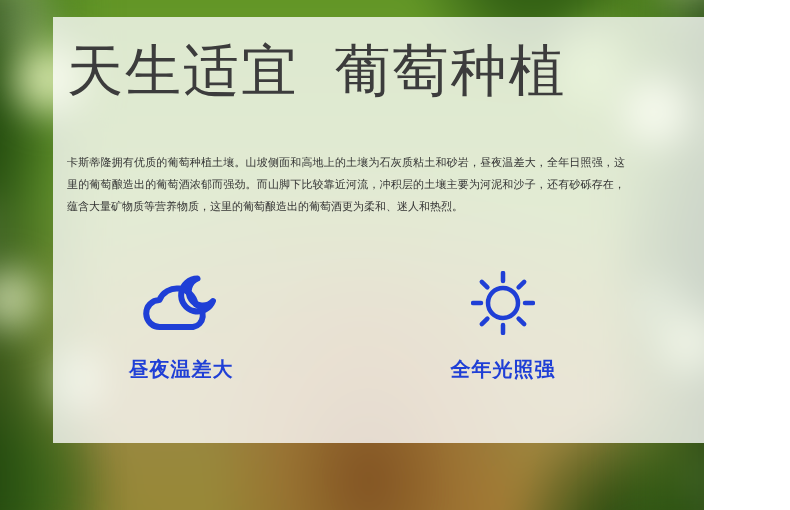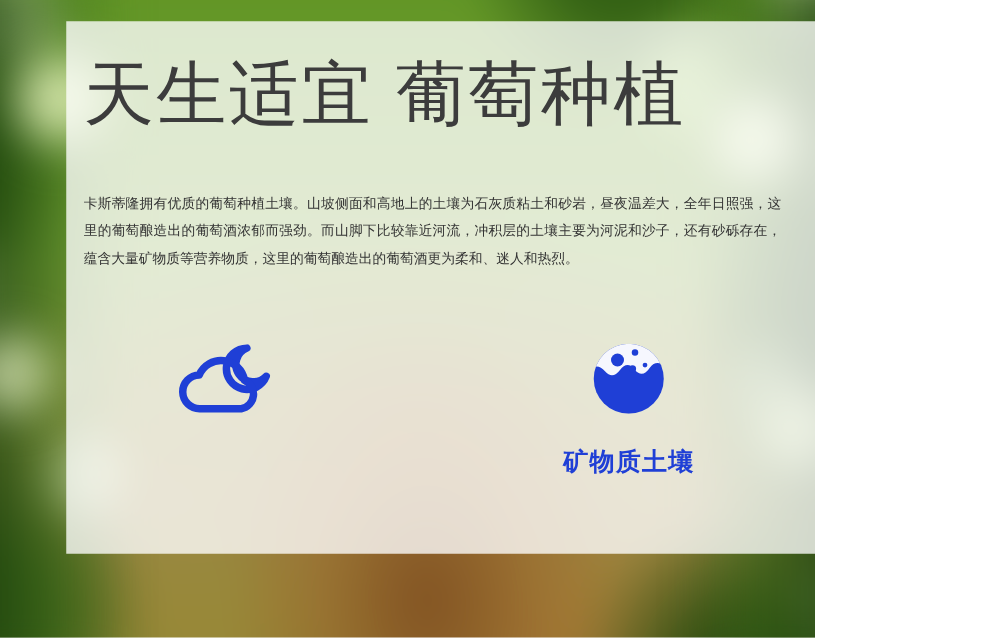--- a/index.html
+++ b/index.html
@@ -3,24 +3,24 @@
 <meta charset="utf-8">
 <style>
   html, body {
     margin: 0;
     padding: 0;
     background: #ffffff;
   }
 
   #stage {
     position: relative;
-    width: 652px;
+    width: 704px;
     height: 510px;
     overflow: hidden;
-    font-family: Liberation Sans, sans-serif;
+    font-family: Liberation Mono, monospace;
   }
 
   
   .bg-photo {
     position: absolute;
     inset: -40px;
     background-color: #6f9a3a;
     background-image:
       
       radial-gradient(circle at 9% 12%, rgba(238,247,205,0.95) 0 16px, rgba(238,247,205,0) 46px),
@@ -170,52 +170,37 @@
         <svg width="82" height="62" viewBox="0 0 82 62" aria-hidden="true">
           <path d="M57.5 6.5
                    a16.5 16.5 0 1 0 15.5 22.5
                    a14 14 0 1 1 -15.5 -22.5 z" fill="none" stroke="#1f3fd6" stroke-width="6" stroke-linejoin="round" stroke-linecap="round"></path>
           <path d="M20 55
                    a13.5 13.5 0 0 1 -0.6 -27
                    a19 19 0 0 1 36.2 4.2
                    a12 12 0 0 1 -2.6 22.8 z" fill="none" stroke="#1f3fd6" stroke-width="6" stroke-linejoin="round" stroke-linecap="round"></path>
         </svg>
       </div>
+      <div class="feature-label">昼夜温差大</div>
     </div>
+
 
     <div class="feature">
       <div class="feature-icon">
-        <svg width="62" height="62" viewBox="0 0 62 62" aria-hidden="true">
-          <defs>
-            <clipPath id="soilClip">
-              <circle cx="31" cy="31" r="28"></circle>
-            </clipPath>
-          </defs>
-          <g clip-path="url(#soilClip)">
-            <path d="M2 3 h58 v56 h-58 z" fill="#1f3fd6"></path>
-            <path d="M-2 26
-                     q7 -9 14 -1
-                     q6 7 12 -1
-                     q6 -8 12 0
-                     q6 7 12 -2
-                     q6 -8 16 2
-                     v-34 h-70 z" fill="#ffffff" opacity="0.96"></path>
-            <path d="M-2 30
-                     q9 -10 17 -2
-                     q7 7 13 -1
-                     q6 -8 13 1
-                     q6 8 14 -2
-                     q6 -7 13 1
-                     v-32 h-70 z" fill="#f4f6fb" opacity="0.0"></path>
-            <circle cx="22" cy="16" r="5.2" fill="#1f3fd6"></circle>
-            <circle cx="36" cy="10" r="2.6" fill="#1f3fd6"></circle>
-            <circle cx="34" cy="23" r="2.9" fill="#1f3fd6"></circle>
-            <circle cx="44" cy="20" r="1.9" fill="#1f3fd6"></circle>
+        <svg width="64" height="64" viewBox="0 0 64 64" aria-hidden="true">
+          <circle cx="32" cy="32" r="15" fill="none" stroke="#1f3fd6" stroke-width="4.5"></circle>
+          <g stroke="#1f3fd6" stroke-width="4.5" stroke-linecap="round">
+            <line x1="32" y1="2" x2="32" y2="10"></line>
+            <line x1="32" y1="54" x2="32" y2="62"></line>
+            <line x1="2" y1="32" x2="10" y2="32"></line>
+            <line x1="54" y1="32" x2="62" y2="32"></line>
+            <line x1="10.8" y1="10.8" x2="16.4" y2="16.4"></line>
+            <line x1="47.6" y1="47.6" x2="53.2" y2="53.2"></line>
+            <line x1="53.2" y1="10.8" x2="47.6" y2="16.4"></line>
+            <line x1="16.4" y1="47.6" x2="10.8" y2="53.2"></line>
           </g>
-          <path d="M31 3 a28 28 0 1 0 0 56 a28 28 0 1 0 0 -56" fill="none" stroke="#1f3fd6" stroke-width="0"></path>
         </svg>
       </div>
-      <div class="feature-label">矿物质土壤</div>
+      <div class="feature-label">全年光照强</div>
     </div>
-
 
   </div>
 </div>
 
 </body></html>

